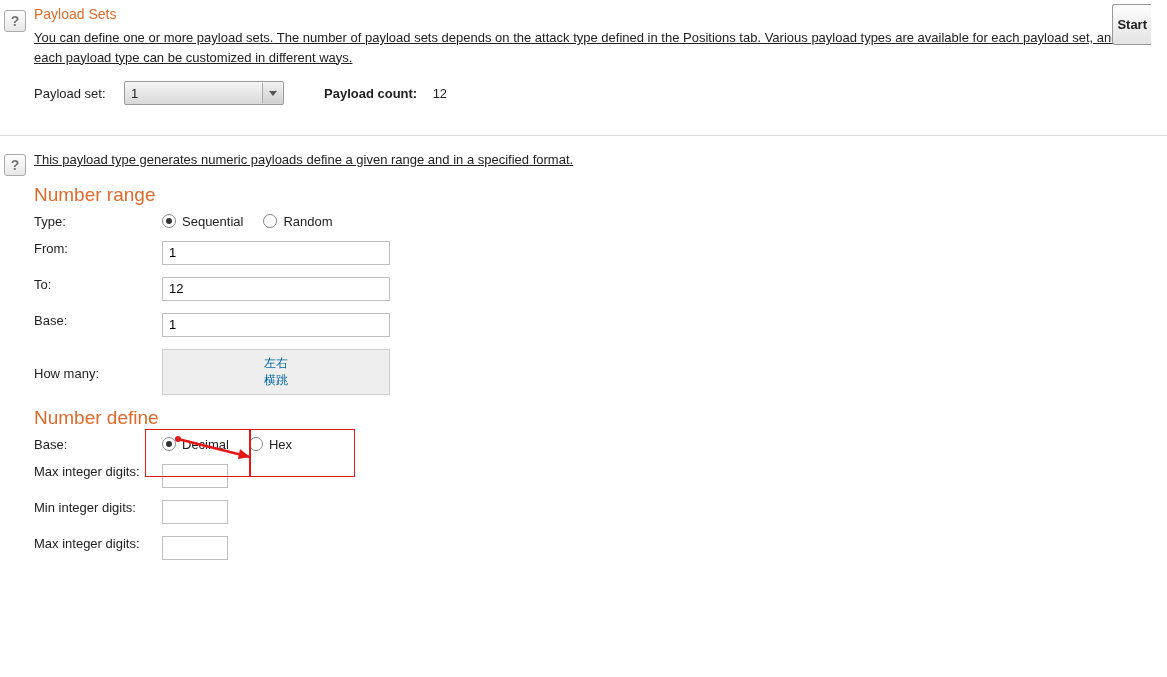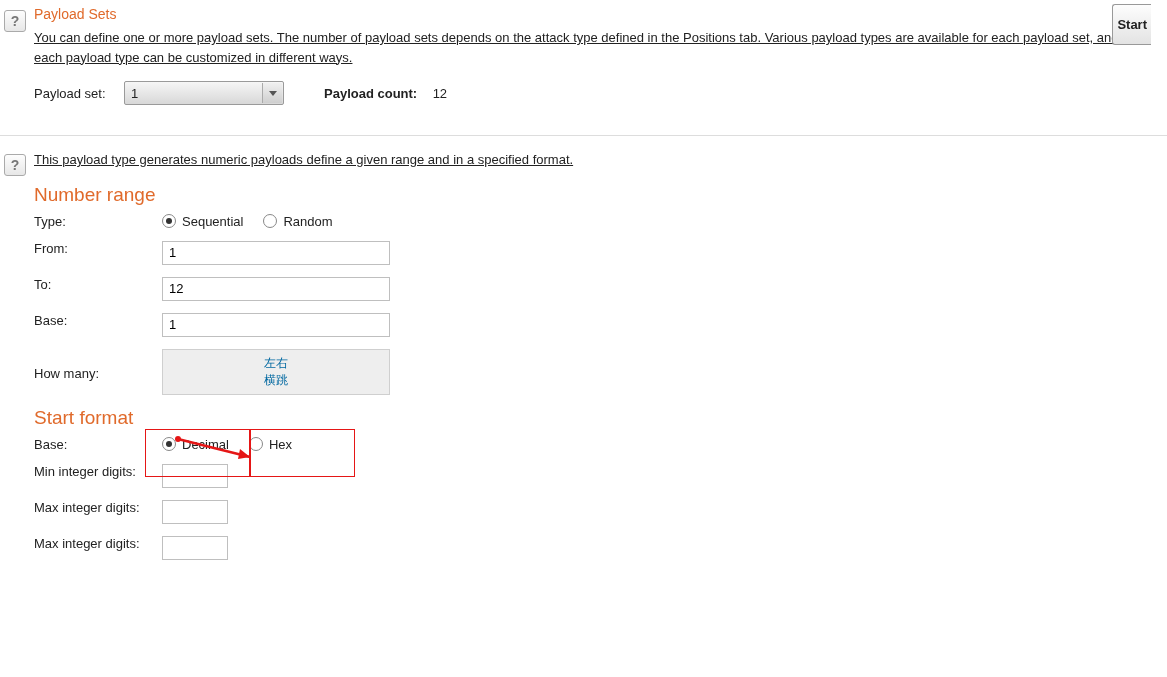--- a/index.html
+++ b/index.html
@@ -172,21 +172,21 @@
       <div class="form-row">
         <span class="form-lbl">Base:</span>
         <input class="text-input" value="1" style="">
       </div>
       <div class="form-row" style="align-items:center;">
         <span class="form-lbl" style="padding-top:4px;">How many:</span>
         <div class="disabled-box" style="white-space:pre-line;">左右
 横跳</div>
       </div>
 
-      <div class="subheading">Start format</div>
+      <div class="subheading">Number define</div>
 
       <div style="position:relative;">
         <div class="form-row">
           <span class="form-lbl">Base:</span>
           <span class="radio checked">
             <span class="dot"></span>
             <span>Decimal</span>
           </span>
           <span class="radio">
             <span class="dot"></span>
@@ -197,28 +197,28 @@
         <div class="anno-box" style="left:111px; top:-8px; width:105px; height:48px;"></div>
         <div class="anno-box" style="left:216px; top:-8px; width:105px; height:48px;"></div>
         <svg class="anno-arrow" style="left:138px; top:-4px;" width="90" height="30">
           <line x1="6" y1="6" x2="78" y2="24" stroke="#e51616" stroke-width="2.5"></line>
           <polygon points="78,24 68,16 66,26" fill="#e51616"></polygon>
           <circle cx="6" cy="6" r="3" fill="#e51616"></circle>
         </svg>
       </div>
 
       <div class="form-row">
+        <span class="form-lbl">Max integer digits:</span>
+        <input class="text-input small" value="" style="">
+      </div>
+      <div class="form-row">
         <span class="form-lbl">Min integer digits:</span>
         <input class="text-input small" value="" style="">
       </div>
       <div class="form-row">
         <span class="form-lbl">Max integer digits:</span>
         <input class="text-input small" value="" style="">
       </div>
-      <div class="form-row">
-        <span class="form-lbl">Max integer digits:</span>
-        <input class="text-input small" value="" style="">
-      </div>
 
     </div>
   </div>
 
 </div>
 
 </body></html>

